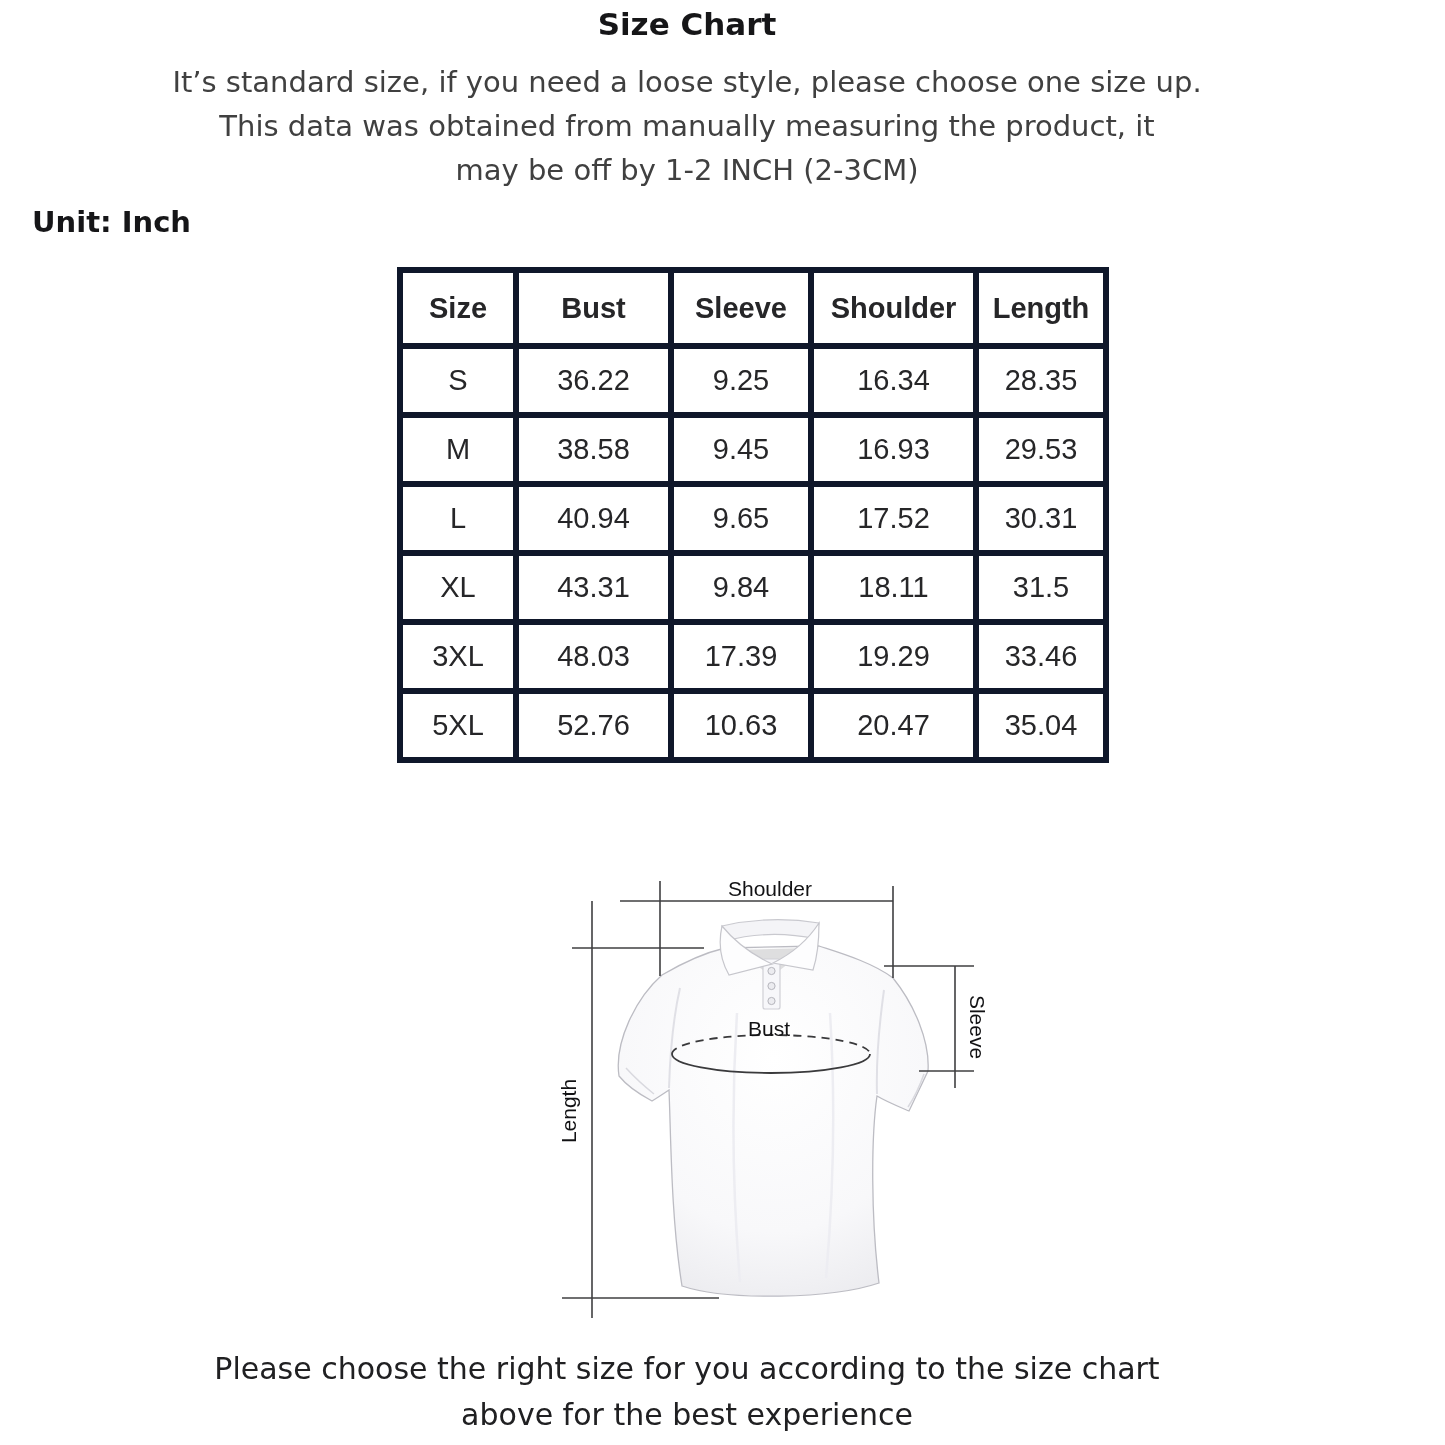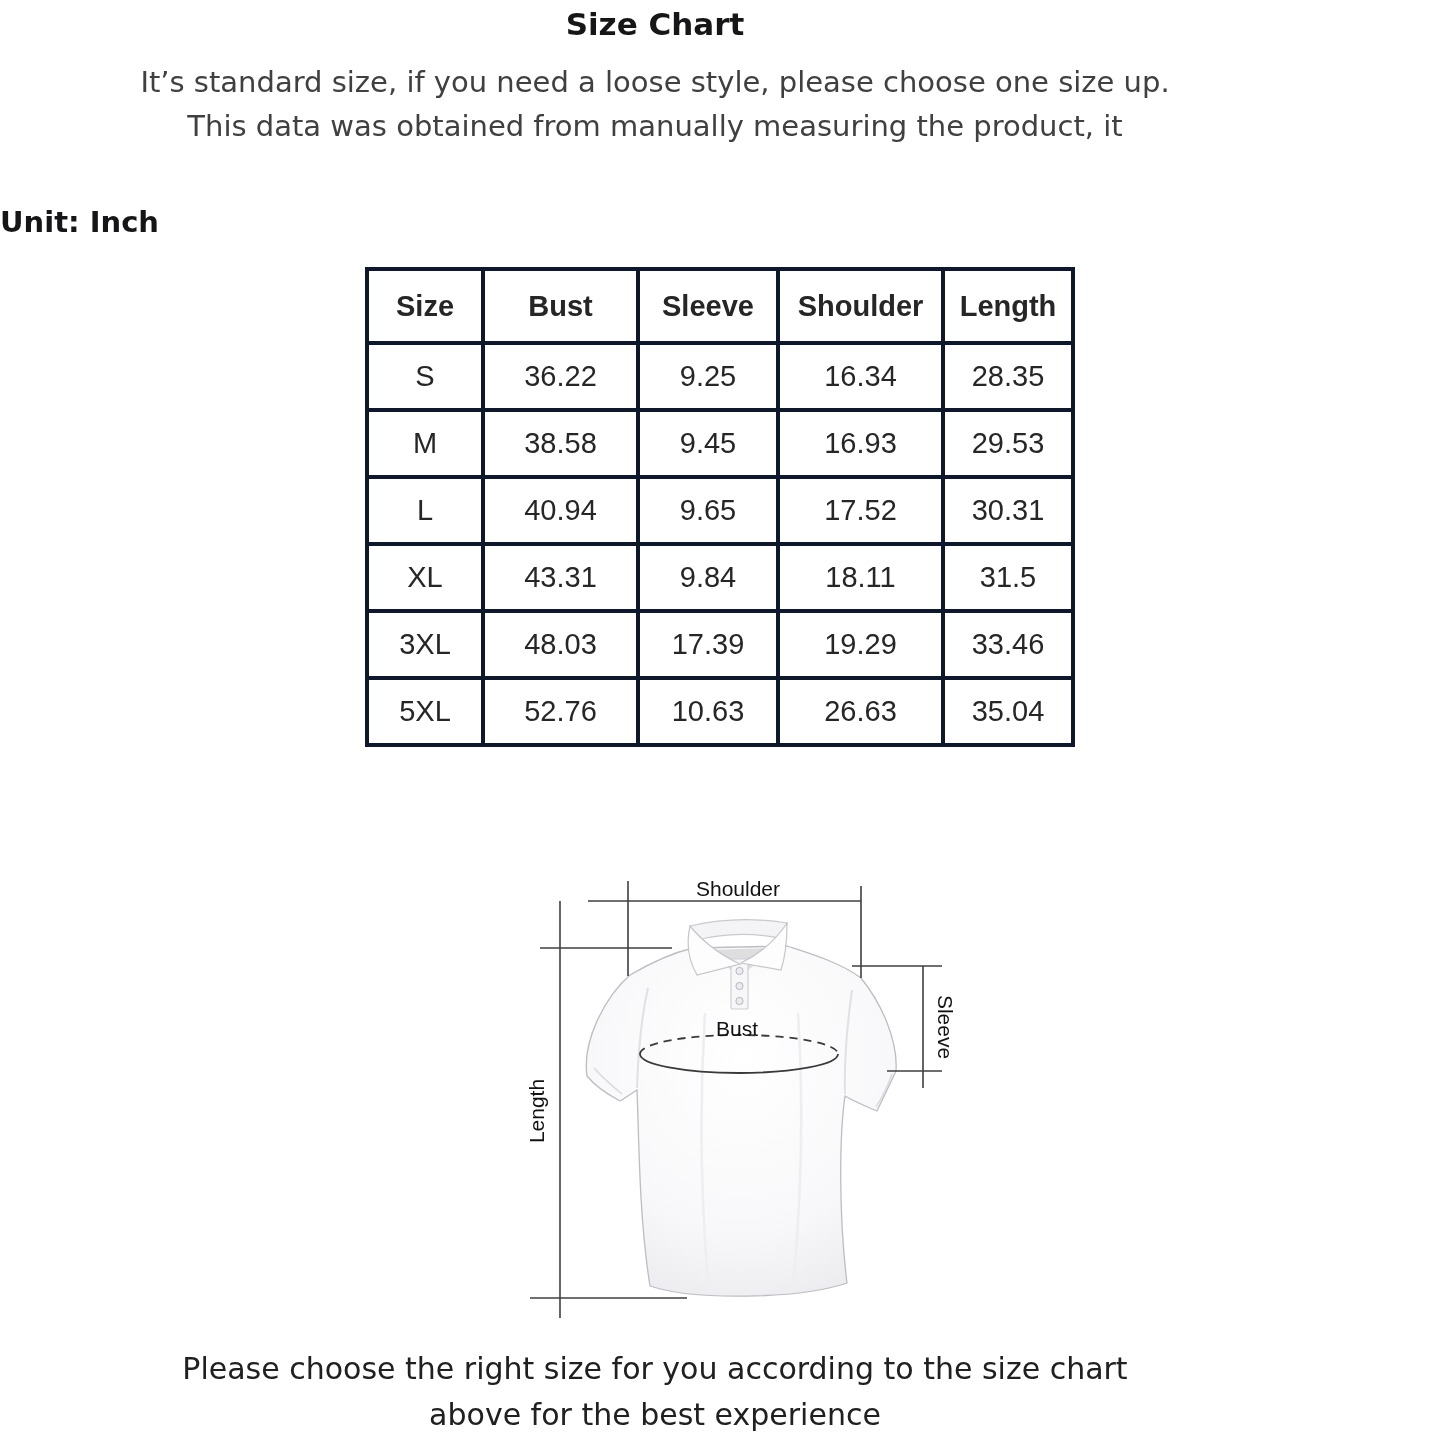--- a/index.html
+++ b/index.html
@@ -3,20 +3,21 @@
 <meta charset="utf-8">
 <style>
   html,body { margin:0; padding:0; background:#ffffff; }
   .page {
     position:relative;
     width:1310px; height:1445px;
     background:#ffffff;
     color:#1d1d1f;
     font-family:"DejaVu Sans", sans-serif;
     overflow:hidden;
+    margin-left:32px;
   }
   .title {
     position:absolute; top:6px; left:0; width:100%;
     text-align:center;
     font-weight:700; font-size:31px;
     color:#161618;
   }
   .intro {
     position:absolute; top:60px; left:0; width:100%;
     text-align:center;
@@ -30,21 +31,21 @@
     color:#161618;
   }
   table.size-table {
     position:absolute; left:365px; top:267px;
     border-collapse:collapse; table-layout:fixed;
     font-family:"Liberation Sans", sans-serif;
     font-size:29px; color:#262628;
     text-align:center;
   }
   .size-table th, .size-table td {
-    border:4px solid #0f172a;
+    border:6px solid #0f172a;
     padding:0;
     overflow:hidden;
   }
   .size-table th { font-weight:700; height:70px; background:#ffffff; }
   .size-table td { font-weight:400; height:63px; background:#ffffff; }
   .c-size     { width:116px; }
   .c-bust     { width:155px; }
   .c-sleeve   { width:140px; }
   .c-shoulder { width:165px; }
   .c-length   { width:130px; }
@@ -64,20 +65,21 @@
 </head>
 <body>
 
 <div class="page">
 
   <div class="title">Size Chart</div>
 
   <div class="intro">
     <div>It’s standard size, if you need a loose style, please choose one size up.</div>
     <div>This data was obtained from manually measuring the product, it</div>
+    <div>may be off by 1-2 INCH (2-3CM)</div>
   </div>
 
   <div class="unit">Unit: Inch</div>
 
   <table class="size-table">
     <colgroup>
       <col class="c-size">
         <col class="c-bust">
         <col class="c-sleeve">
         <col class="c-shoulder">
@@ -125,21 +127,21 @@
         <td>3XL</td>
         <td>48.03</td>
         <td>17.39</td>
         <td>19.29</td>
         <td>33.46</td>
       </tr>
       <tr>
         <td>5XL</td>
         <td>52.76</td>
         <td>10.63</td>
-        <td>26.63</td>
+        <td>20.47</td>
         <td>35.04</td>
       </tr>
     </tbody>
   </table>
 
   <svg class="diagram-svg" width="460" height="470" viewBox="0 0 460 470">
     <defs>
       <radialGradient id="shirtGrad" cx="50%" cy="32%" r="80%">
         <stop offset="0%" stop-color="#ffffff"></stop>
         <stop offset="62%" stop-color="#f8f8fa"></stop>

